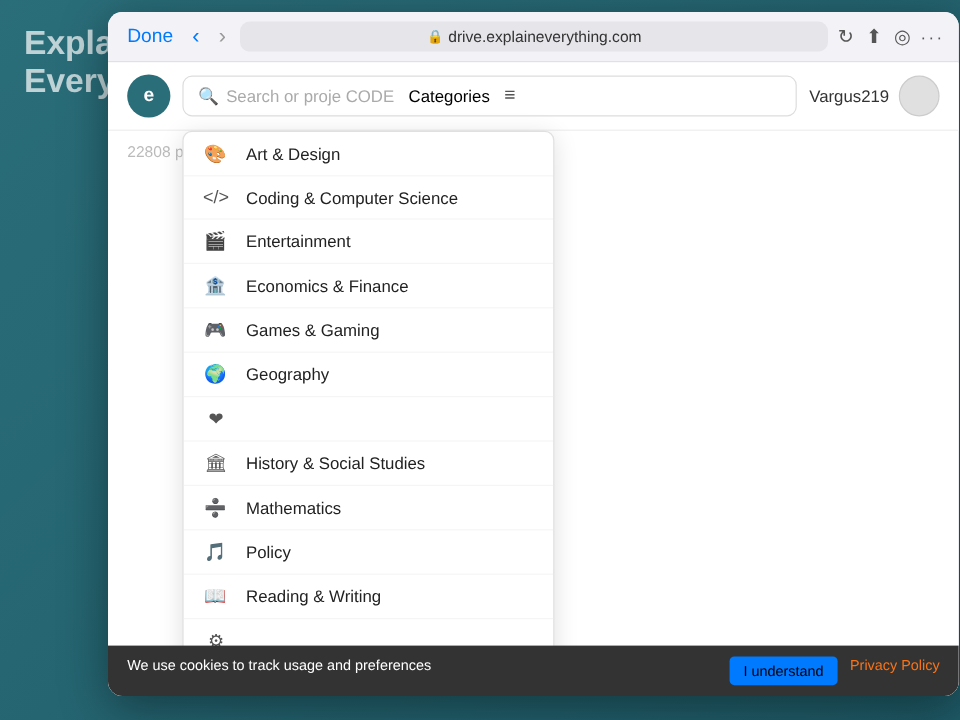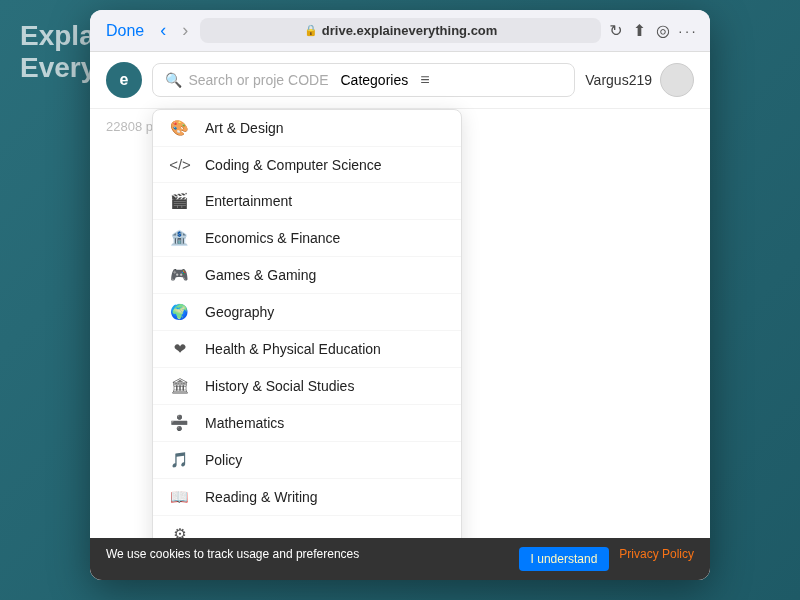--- a/index.html
+++ b/index.html
@@ -27,21 +27,21 @@
       font-size: 28px;
       font-weight: bold;
       color: rgba(255,255,255,0.7);
     }
 
     
     .browser-chrome {
       position: absolute;
       top: 10px;
       left: 90px;
-      width: 620px;
+      width: 709px;
       height: 570px;
       background: #f2f2f7;
       border-radius: 12px;
       box-shadow: 0 10px 40px rgba(0,0,0,0.4);
       display: flex;
       flex-direction: column;
       overflow: hidden;
     }
 
     
@@ -72,21 +72,21 @@
       flex: 1;
       background: #e5e5ea;
       border-radius: 8px;
       padding: 5px 10px;
       display: flex;
       align-items: center;
       justify-content: center;
       gap: 4px;
     }
     .lock-icon { color: #888; font-size: 11px; }
-    .address-text { font-size: 13px; color: #333; font-weight: 700; }
+    .address-text { font-size: 13px; color: #333; font-weight: 400; }
     .toolbar-actions {
       display: flex;
       gap: 10px;
       align-items: center;
     }
     .toolbar-icon {
       color: #555;
       font-size: 16px;
       cursor: pointer;
     }
@@ -210,21 +210,21 @@
       padding: 9px 16px;
       display: flex;
       align-items: flex-start;
       gap: 10px;
       font-size: 12px;
       z-index: 200;
     }
     .cookie-text { flex: 1; }
     .understand-btn {
       background: #007aff;
-      color: #fef9c3;
+      color: #000000;
       border: none;
       border-radius: 4px;
       padding: 5px 12px;
       font-size: 12px;
       cursor: pointer;
       white-space: nowrap;
     }
     .privacy-link {
       color: #f97316;
       font-size: 12px;
@@ -295,21 +295,20 @@
         <div class="menu-item">
           <span class="menu-item-icon">🎮</span>
           <span class="menu-item-label">Games &amp; Gaming</span>
         </div>
         <div class="menu-item">
           <span class="menu-item-icon">🌍</span>
           <span class="menu-item-label">Geography</span>
         </div>
         <div class="menu-item">
           <span class="menu-item-icon">❤</span>
-          <span class="menu-item-label">Health &amp; Physical Education</span>
         </div>
         <div class="menu-item">
           <span class="menu-item-icon">🏛</span>
           <span class="menu-item-label">History &amp; Social Studies</span>
         </div>
         <div class="menu-item">
           <span class="menu-item-icon">➗</span>
           <span class="menu-item-label">Mathematics</span>
         </div>
         <div class="menu-item">

